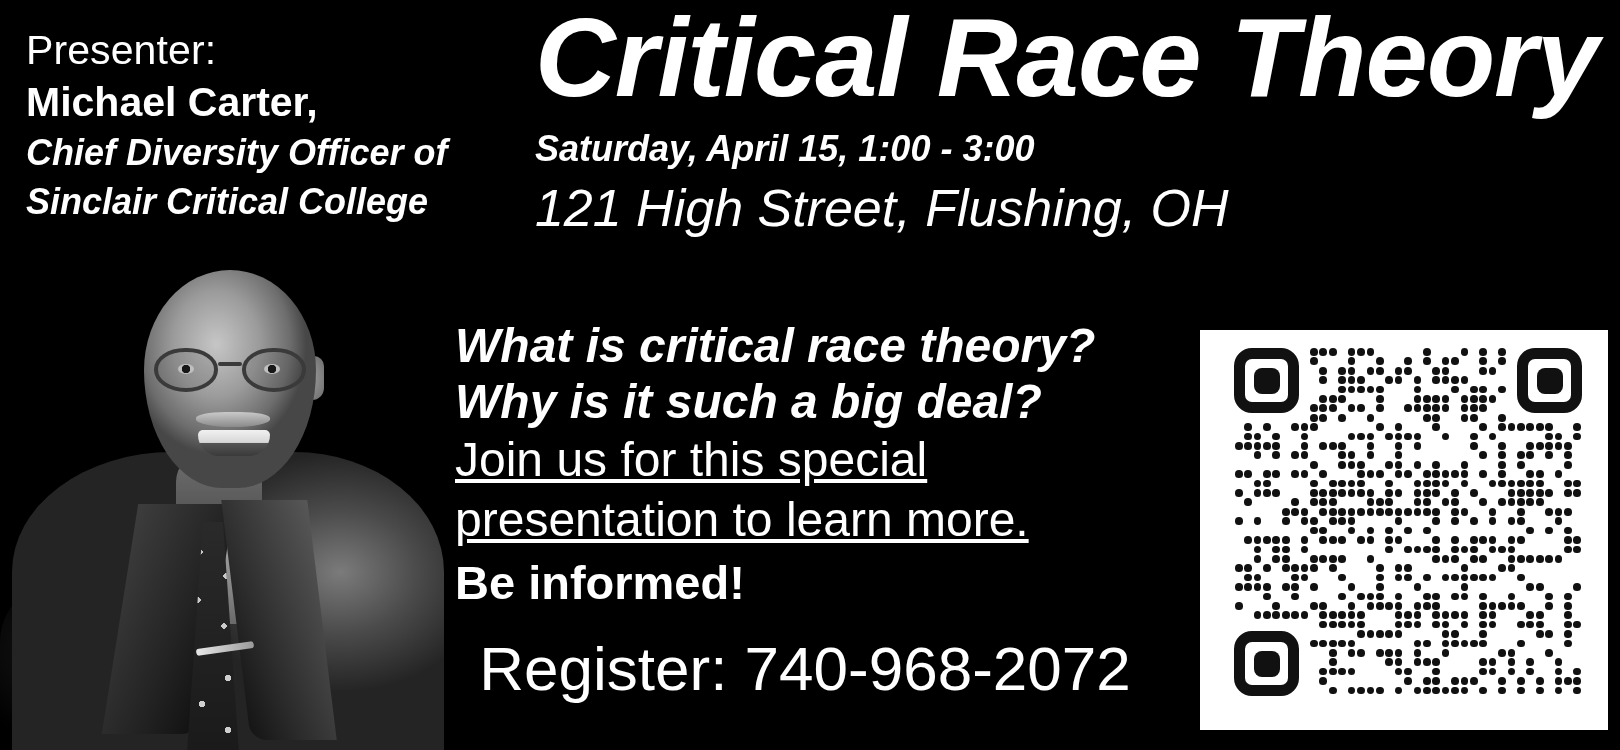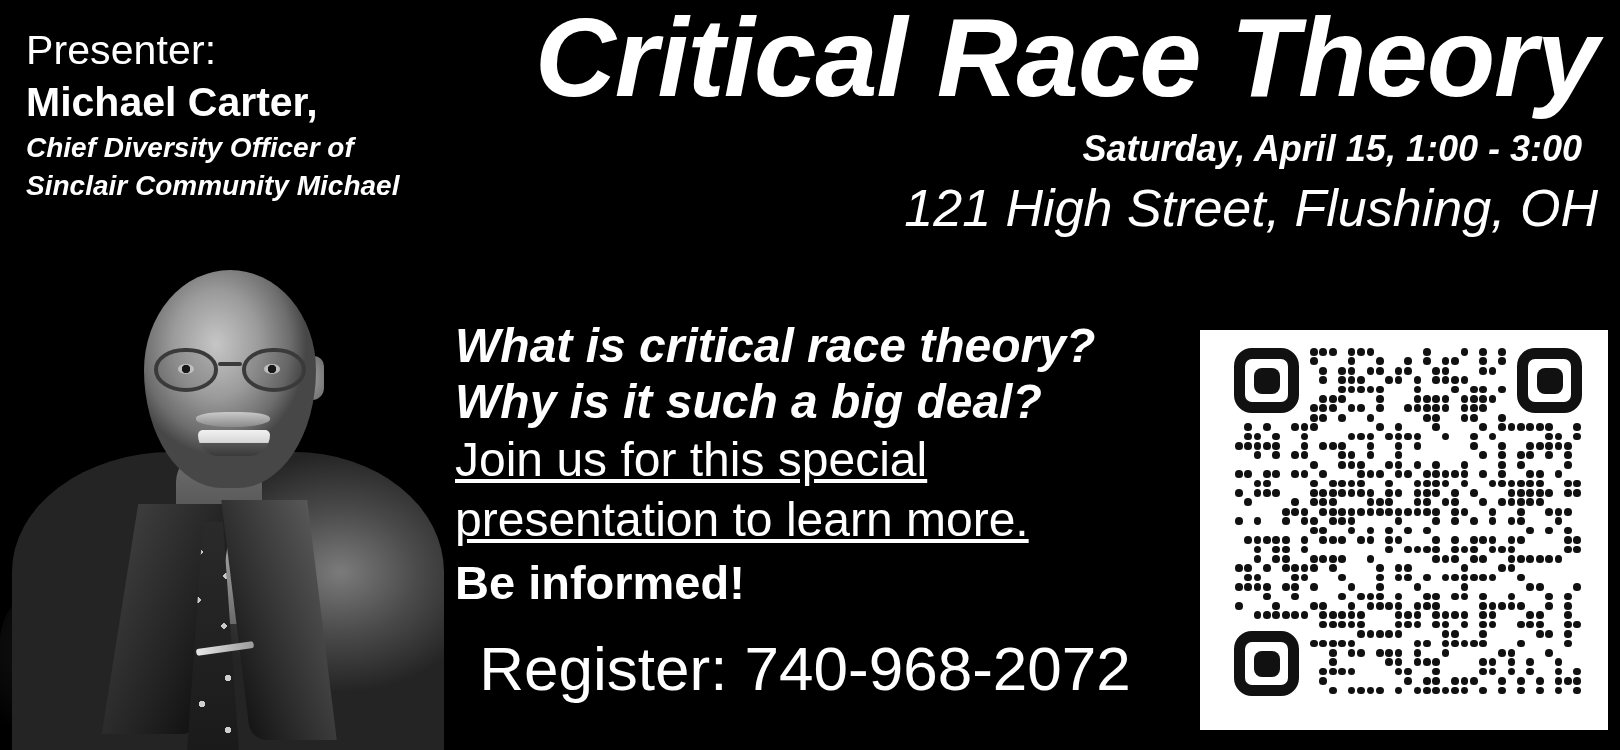--- a/index.html
+++ b/index.html
@@ -38,21 +38,21 @@
     white-space: nowrap;
   }
   .presenter-name {
     font-size: 41px;
     font-weight: 700;
     line-height: 1.28;
     color: #ffffff;
     white-space: nowrap;
   }
   .presenter-title-line {
-    font-size: 28px;
+    font-size: 36px;
     font-weight: 700;
     font-style: italic;
     line-height: 1.35;
     color: #ffffff;
     white-space: nowrap;
   }
 
   
   .portrait {
     position: absolute;
@@ -232,21 +232,21 @@
     height: 26px;
     background: linear-gradient(180deg, #f1f1f1 0%, #d7d7d7 48%, #555 50%, #3a3a3a 100%);
     border-radius: 8px 8px 34px 34px;
   }
 
   
   .headline-group {
     position: absolute;
     right: 22px;
     top: 2px;
-    text-align: right;
+    text-align: left;
     z-index: 6;
   }
   .flyer-title {
     font-size: 112px;
     font-weight: 700;
     font-style: italic;
     line-height: 1.0;
     letter-spacing: -1px;
     margin: 0;
     white-space: nowrap;
@@ -368,21 +368,21 @@
 </style>
 </head>
 <body>
 
 <div class="flyer">
 
   <div class="presenter-block">
     <div class="presenter-label">Presenter:</div>
     <div class="presenter-name">Michael Carter,</div>
     <div class="presenter-title-line">Chief Diversity Officer of</div>
-    <div class="presenter-title-line">Sinclair Community Michael</div>
+    <div class="presenter-title-line">Sinclair Critical College</div>
   </div>
 
   <div class="portrait">
     <div class="portrait-canvas">
       <div class="pt-shoulder-shadow"></div>
       <div class="pt-body"></div>
       <div class="pt-neck"></div>
       <div class="pt-shirt"></div>
       <div class="pt-lapel-l"></div>
       <div class="pt-lapel-r"></div>

